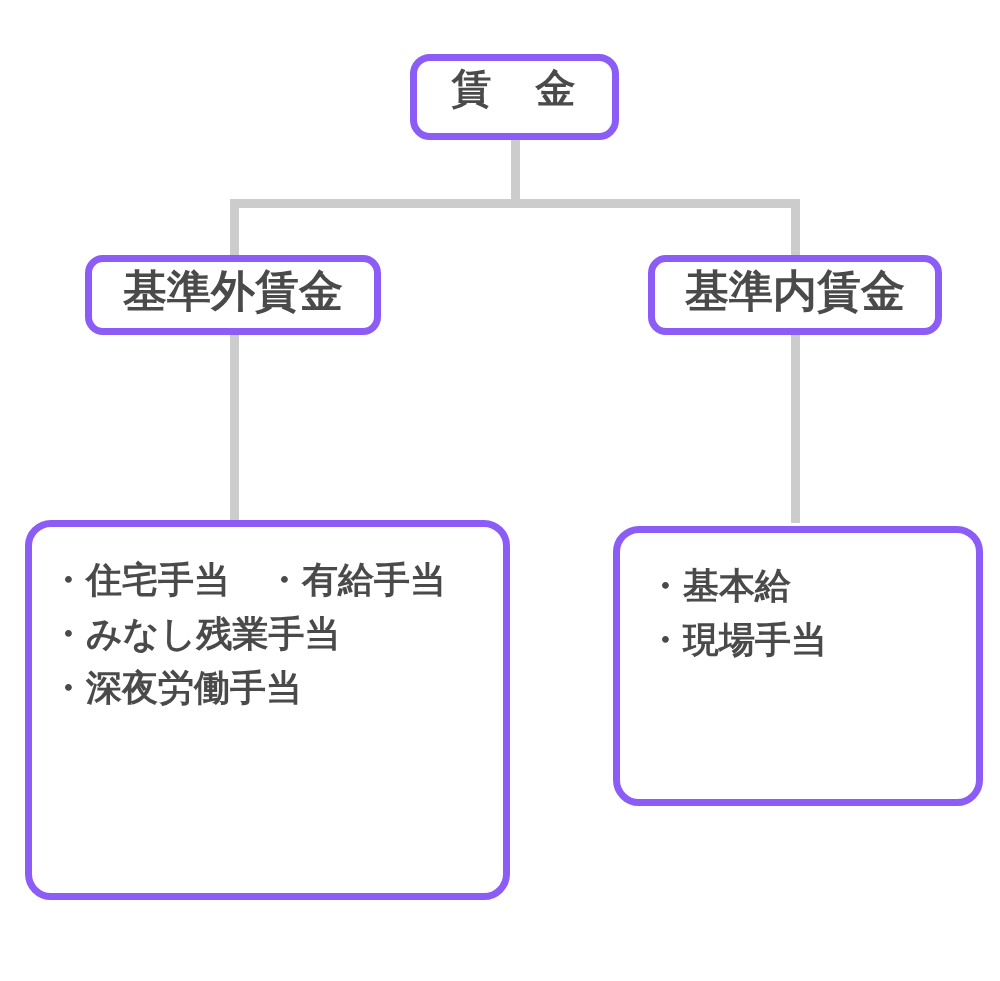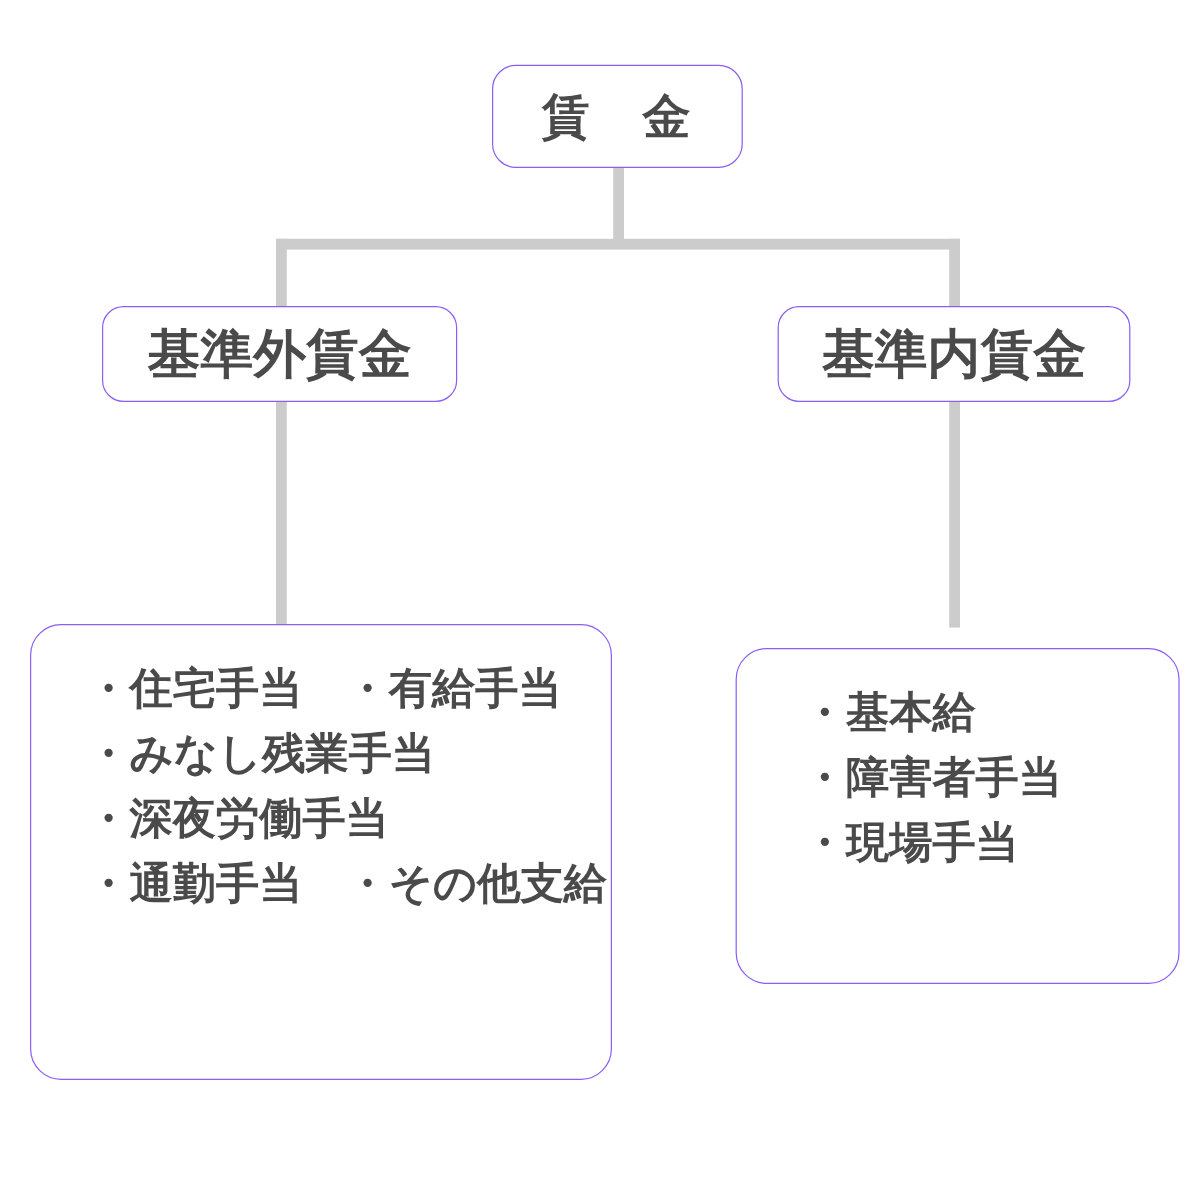--- a/index.html
+++ b/index.html
@@ -18,25 +18,25 @@
     color: #4a4a4a;
   }
   .connector {
     position: absolute;
     background: #cccccc;
     z-index: 1;
   }
   .node {
     position: absolute;
     background: #ffffff;
-    border: 1px solid #8b5cf6;
+    border: 7px solid #8b5cf6;
     box-sizing: border-box;
     z-index: 2;
     display: flex;
-    align-items: center;
+    align-items: flex-start;
     justify-content: center;
   }
   .node-root {
     left: 410px; top: 54px;
     width: 209px; height: 86px;
     border-radius: 20px;
     font-size: 40px;
     letter-spacing: 2px;
   }
   .node-branch {
@@ -51,27 +51,26 @@
     font-size: 36px;
     line-height: 54px;
     display: block;
   }
   .node-list-left {
     left: 25px; top: 520px;
     width: 485px; height: 380px;
     padding: 26px 10px 0 18px;
   }
   .node-list-right {
-    left: 613px; top: 540px;
+    left: 613px; top: 526px;
     width: 370px; height: 280px;
     padding: 26px 10px 0 27px;
   }
   .list-line {
     white-space: pre;
-    margin-left: 28px;
   }
   
   .conn-root-drop   { left: 511px; top: 136px; width: 9px;  height: 67px; }
   .conn-horizontal  { left: 230px; top: 199px; width: 570px; height: 9px; }
   .conn-left-drop   { left: 230px; top: 199px; width: 9px;  height: 326px; }
   .conn-right-drop  { left: 791px; top: 199px; width: 9px;  height: 324px; }
 </style>
 </head>
 <body>
 
@@ -91,22 +90,20 @@
   </div>
 
   <div class="node node-branch node-branch-right">
     <span>基準内賃金</span>
   </div>
 
   <div class="node node-list node-list-left">
     <div class="list-line">・住宅手当　・有給手当</div>
     <div class="list-line">・みなし残業手当</div>
     <div class="list-line">・深夜労働手当</div>
-    <div class="list-line">・通勤手当　・その他支給</div>
   </div>
 
   <div class="node node-list node-list-right">
     <div class="list-line">・基本給</div>
-    <div class="list-line">・障害者手当</div>
     <div class="list-line">・現場手当</div>
   </div>
 
 </div>
 
 </body></html>

